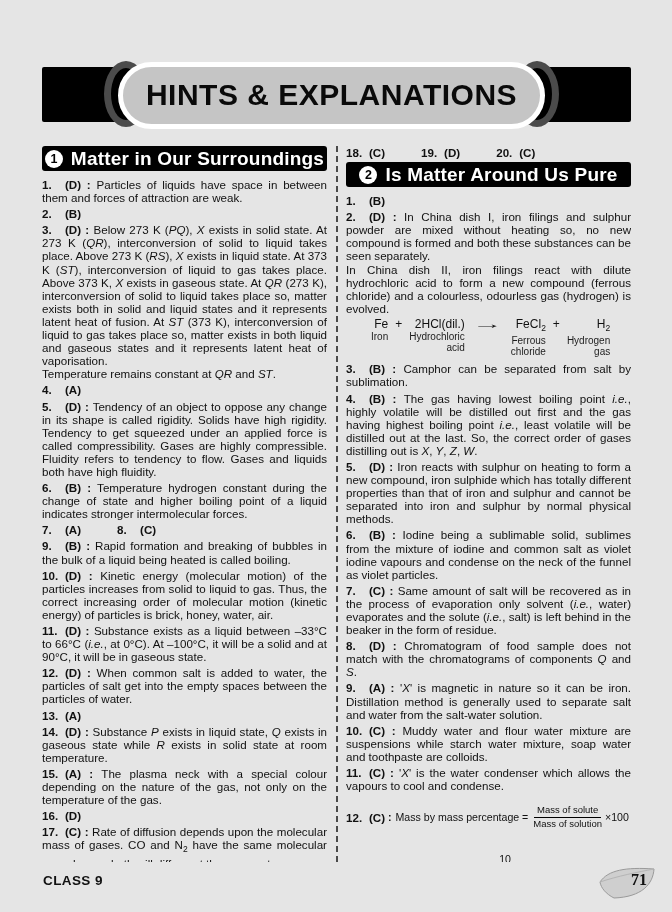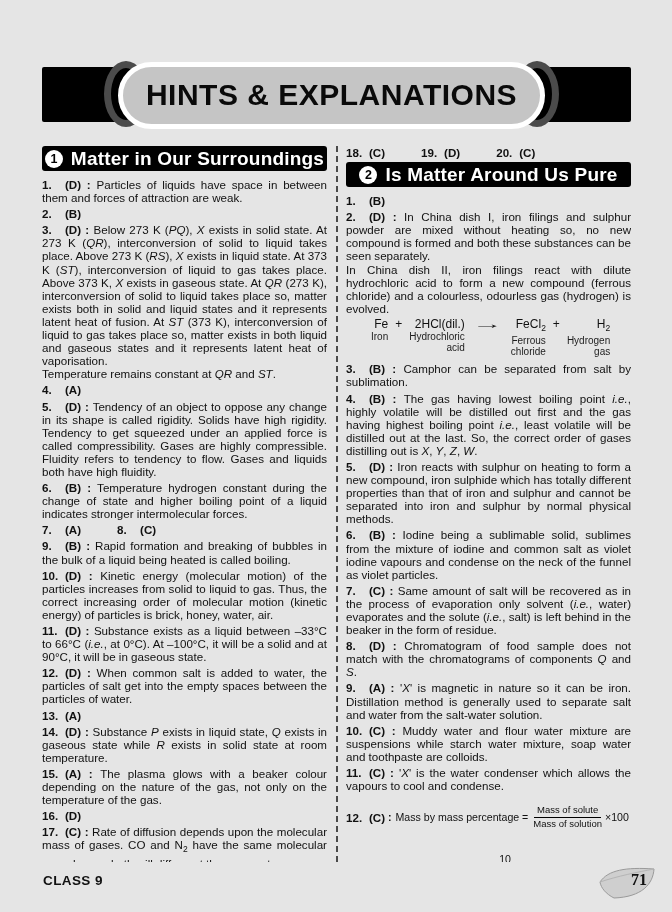--- a/index.html
+++ b/index.html
@@ -104,21 +104,21 @@
         <p class="ans-row">
           <span class="ans-item"><b class="qnum">7.</b><b class="qans">(A)</b></span>
           <span class="ans-item"><b class="qnum">8.</b><b class="qans">(C)</b></span>
         </p>
         <p class="qa"><b class="qnum">9.</b><b class="qans">(B)</b><b class="qcolon"> : </b><span class="qtext">Rapid formation and breaking of bubbles in the bulk of a liquid being heated is called boiling.</span></p>
         <p class="qa"><b class="qnum">10.</b><b class="qans">(D)</b><b class="qcolon"> : </b><span class="qtext">Kinetic energy (molecular motion) of the particles increases from solid to liquid to gas. Thus, the correct increasing order of molecular motion (kinetic energy) of particles is brick, honey, water, air.</span></p>
         <p class="qa"><b class="qnum">11.</b><b class="qans">(D)</b><b class="qcolon"> : </b><span class="qtext">Substance exists as a liquid between –33°C to 66°C (<i>i.e.</i>, at 0°C). At –100°C, it will be a solid and at 90°C, it will be in gaseous state.</span></p>
         <p class="qa"><b class="qnum">12.</b><b class="qans">(D)</b><b class="qcolon"> : </b><span class="qtext">When common salt is added to water, the particles of salt get into the empty spaces between the particles of water.</span></p>
         <p class="qa"><b class="qnum">13.</b><b class="qans">(A)</b></p>
         <p class="qa"><b class="qnum">14.</b><b class="qans">(D)</b><b class="qcolon"> : </b><span class="qtext">Substance <i>P</i> exists in liquid state, <i>Q</i> exists in gaseous state while <i>R</i> exists in solid state at room temperature.</span></p>
-        <p class="qa"><b class="qnum">15.</b><b class="qans">(A)</b><b class="qcolon"> : </b><span class="qtext">The plasma glows with a beaker colour depending on the nature of the gas, not only on the temperature of the gas.</span></p>
+        <p class="qa"><b class="qnum">15.</b><b class="qans">(A)</b><b class="qcolon"> : </b><span class="qtext">The plasma neck with a special colour depending on the nature of the gas, not only on the temperature of the gas.</span></p>
         <p class="qa"><b class="qnum">16.</b><b class="qans">(D)</b></p>
         <p class="qa"><b class="qnum">17.</b><b class="qans">(C)</b><b class="qcolon"> : </b><span class="qtext">Rate of diffusion depends upon the molecular mass of gases. CO and N<sub>2</sub> have the same molecular mass hence, both will diffuse at the same rate.</span></p>
       </div>
     <div class="col-divider"></div>
     <div class="col-right" id="col-right">
         <p class="ans-row">
           <span class="ans-item"><b class="qnum">18.</b><b class="qans">(C)</b></span>
           <span class="ans-item"><b class="qnum">19.</b><b class="qans">(D)</b></span>
           <span class="ans-item"><b class="qnum">20.</b><b class="qans">(C)</b></span>
         </p>

